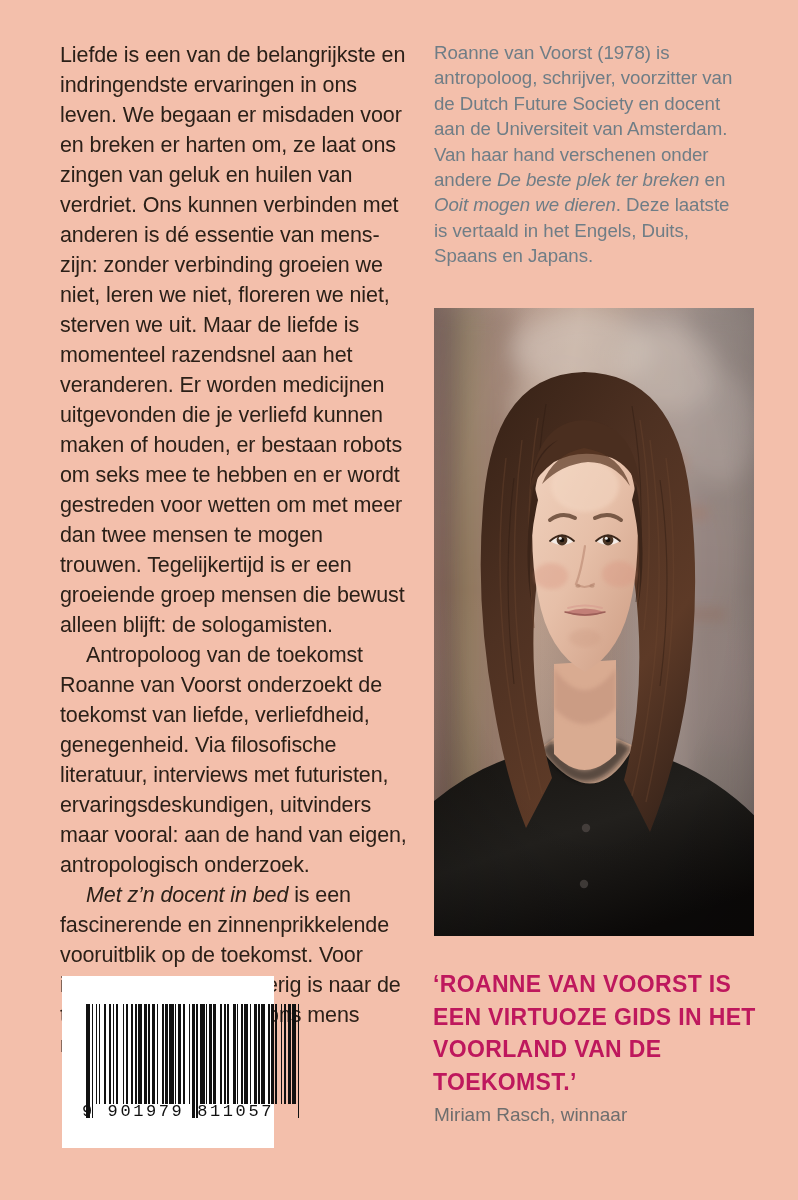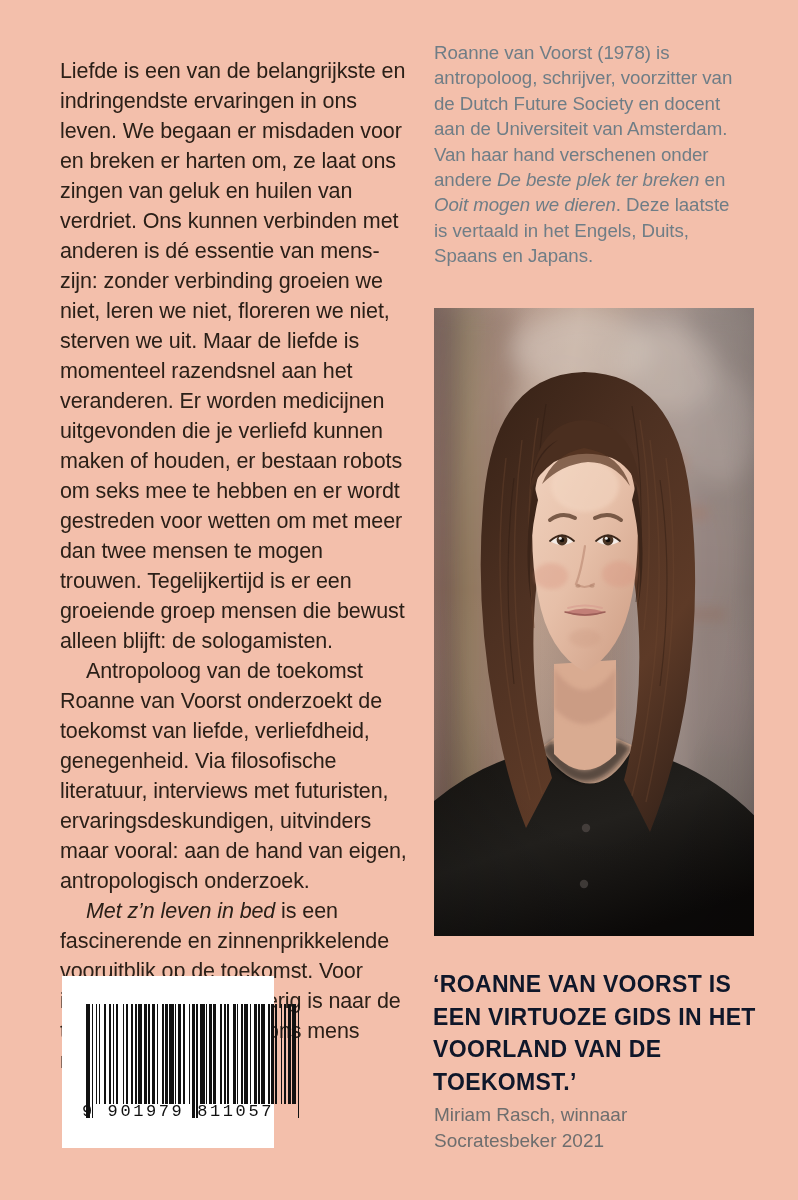--- a/index.html
+++ b/index.html
@@ -18,21 +18,21 @@
   .cover {
     position: absolute;
     inset: 0;
     background: #f3bfab;
   }
 
   
   .blurb {
     position: absolute;
     left: 60px;
-    top: 56px;
+    top: 40px;
     width: 348px;
     color: #2b2018;
     font-size: 21.5px;
     line-height: 30px;
     letter-spacing: -0.1px;
     text-align: left;
   }
   .blurb p {
     margin: 0;
   }
@@ -112,21 +112,21 @@
     background: #8a6a5e;
   }
   .portrait svg { display: block; }
 
   
   .pullquote {
     position: absolute;
     left: 433px;
     top: 968px;
     width: 330px;
-    color: #0f172a;
+    color: #be185d;
     font-size: 23px;
     line-height: 32.6px;
     font-weight: bold;
     letter-spacing: 0.35px;
     text-transform: uppercase;
   }
   .attribution {
     position: absolute;
     left: 434px;
     top: 1102px;
@@ -138,21 +138,21 @@
   .attribution div { margin: 0; }
 </style>
 </head>
 <body>
 
 <div class="cover">
 
   <div class="blurb">
     <p>Liefde is een van de belangrijkste en indringendste ervaringen in ons leven. We begaan er misdaden voor en breken er harten om, ze laat ons zingen van geluk en huilen van verdriet. Ons kunnen verbinden met anderen is dé essentie van mens-zijn: zonder verbinding groeien we niet, leren we niet, floreren we niet, sterven we uit. Maar de liefde is momenteel razendsnel aan het veranderen. Er worden medicijnen uitgevonden die je verliefd kunnen maken of houden, er bestaan robots om seks mee te hebben en er wordt gestreden voor wetten om met meer dan twee mensen te mogen trouwen. Tegelijkertijd is er een groeiende groep mensen die bewust alleen blijft: de sologamisten.</p>
     <p class="indent">Antropoloog van de toekomst Roanne van Voorst onderzoekt de toekomst van liefde, verliefdheid, genegenheid. Via filosofische literatuur, interviews met futuristen, ervaringsdeskundigen, uitvinders maar vooral: aan de hand van eigen, antropologisch onderzoek.</p>
-    <p class="indent"><i>Met z’n leven in bed</i><span> is een fascinerende en zinnenprikkelende vooruitblik op de toekomst. Voor iedereen die nieuwsgierig is naar de toekomst van dat wat ons mens maakt.</span></p>
+    <p class="indent"><i>Met z’n docent in bed</i><span> is een fascinerende en zinnenprikkelende vooruitblik op de toekomst. Voor iedereen die nieuwsgierig is naar de toekomst van dat wat ons mens maakt.</span></p>
   </div>
 
   <div class="barcode-panel">
     <div class="barcode-bars" id="barcode-bars">
         <span class="bar tall" style="width: 4.26px;"></span>
         <span class="gap" style="width: 1.42px;"></span>
         <span class="bar tall" style="width: 1.42px;"></span>
         <span class="gap" style="width: 2.84px;"></span>
         <span class="bar" style="width: 1.42px;"></span>
         <span class="gap" style="width: 1.42px;"></span>
@@ -400,16 +400,15 @@
       <ellipse cx="151" cy="330" rx="16" ry="9" fill="#cb9a82" opacity="0.3" filter="url(#blurSm)"></ellipse>
 
       <rect x="0" y="0" width="320" height="628" fill="url(#vign)"></rect>
     </svg>
   </div>
 
   <div class="pullquote">‘Roanne van Voorst is een virtuoze gids in het voorland van de toekomst.’</div>
 
   <div class="attribution">
     <div>Miriam Rasch, winnaar</div>
-    <div>Socratesbeker 2021</div>
   </div>
 
 </div>
 
 </body></html>

